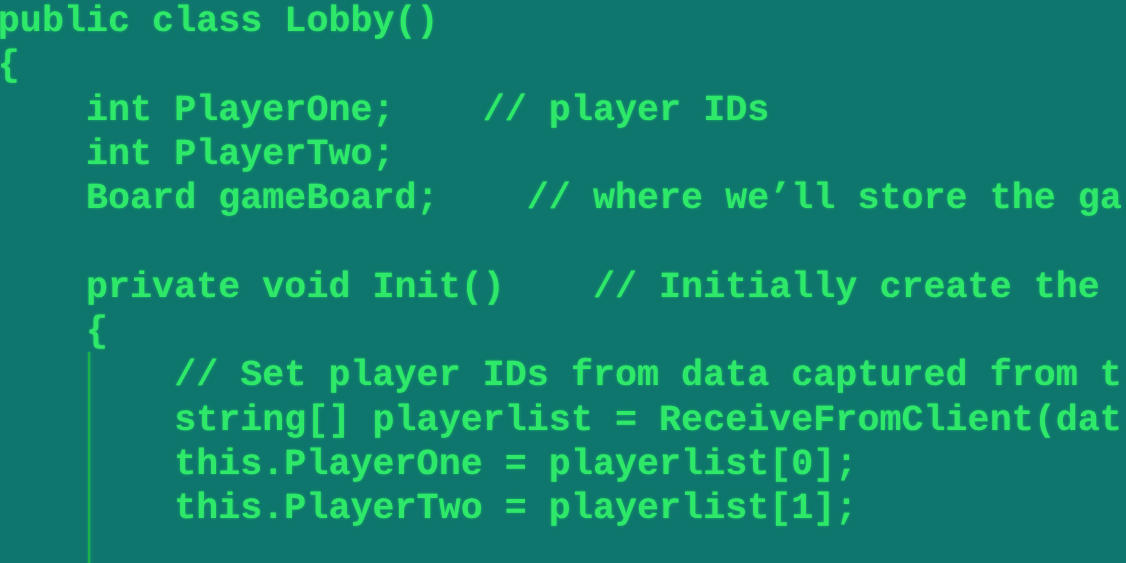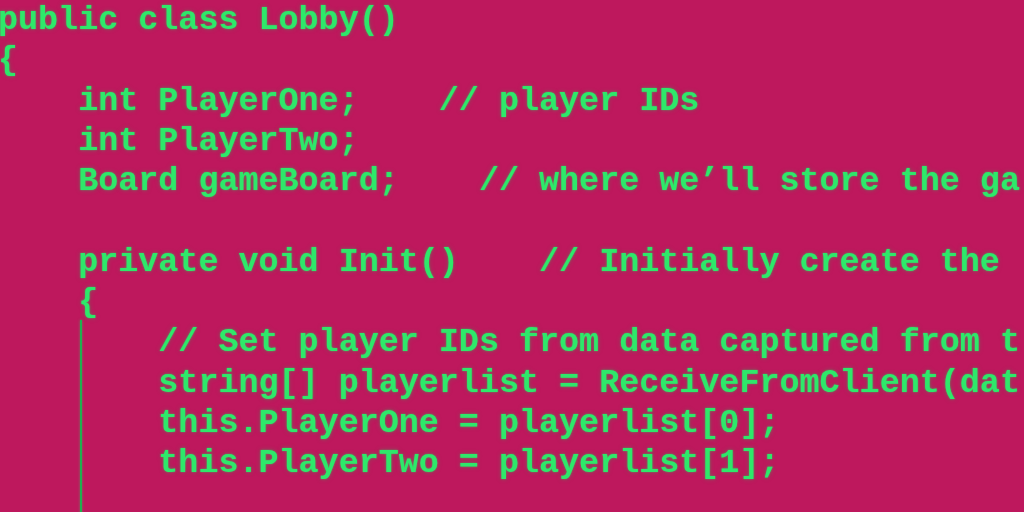--- a/index.html
+++ b/index.html
@@ -7,21 +7,21 @@
     padding: 0;
     width: 1024px;
     height: 512px;
     overflow: hidden;
     background: #000000;
   }
   .editor {
     position: relative;
     width: 1024px;
     height: 512px;
-    background: #be185d;
+    background: #0f766e;
     overflow: hidden;
   }
   .code {
     position: absolute;
     left: -2px;
     top: 0px;
     margin: 0;
     font-family: "Liberation Mono", "DejaVu Sans Mono", monospace;
     font-size: 33.4px;
     line-height: 40.3px;

